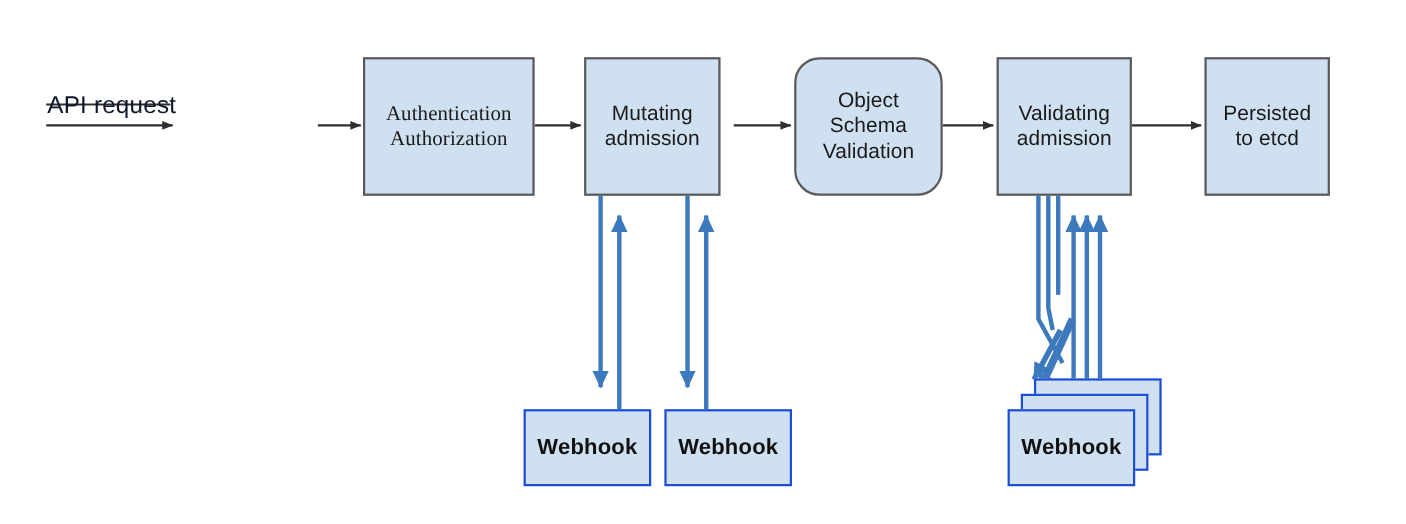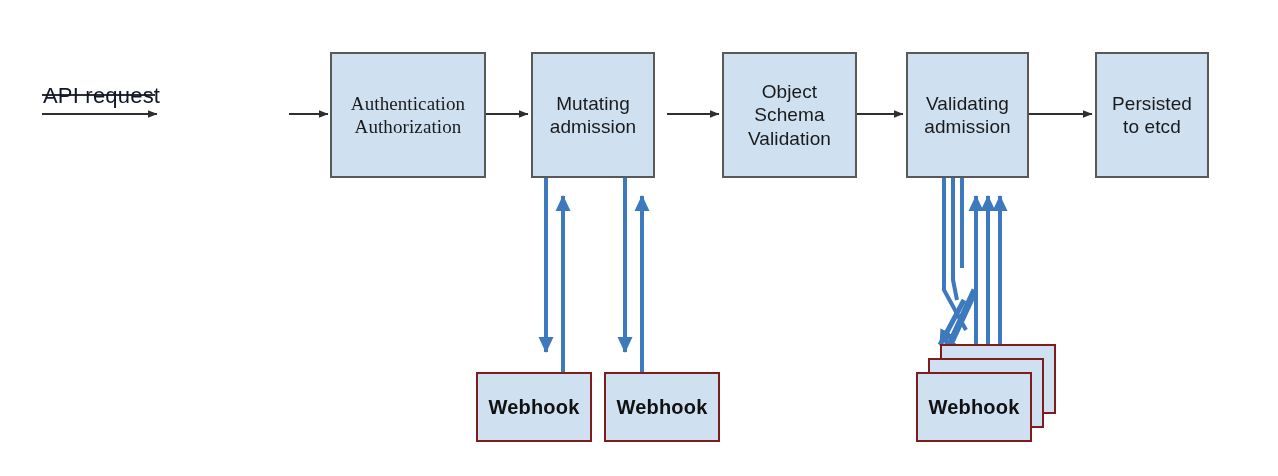--- a/index.html
+++ b/index.html
@@ -43,21 +43,21 @@
     white-space: pre-line;
   }
   .webhook {
     position: absolute;
     box-sizing: border-box;
     display: flex;
     align-items: center;
     justify-content: center;
     text-align: center;
     background: #cfe0f1;
-    border: 2px solid #7f1d1d;
+    border: 2px solid #1d4ed8;
     color: #111111;
     font-size: 20px;
     font-weight: 600;
     letter-spacing: 0.2px;
   }
   .wh-back {
     z-index: 1;
   }
   .wh-mid {
     z-index: 2;
@@ -160,21 +160,21 @@
   <div class="node" style="left:330px; top:52px; width:156px; height:126px;font-family:Liberation Serif, serif;">
     <span class="lbl">Authentication
 Authorization</span>
   </div>
 
   <div class="node" style="left:531px; top:52px; width:124px; height:126px;">
     <span class="lbl">Mutating
 admission</span>
   </div>
 
-  <div class="node" style="left:722px; top:52px; width:135px; height:126px;">
+  <div class="node" style="left:722px; top:52px; width:135px; height:126px;border-radius:23px;">
     <span class="lbl">Object
 Schema
 Validation</span>
   </div>
 
   <div class="node" style="left:906px; top:52px; width:123px; height:126px;">
     <span class="lbl">Validating
 admission</span>
   </div>
 

